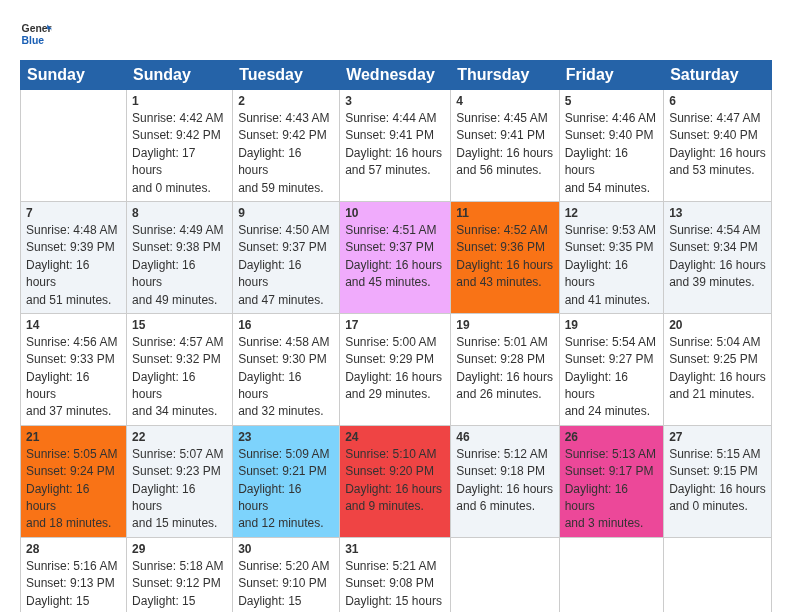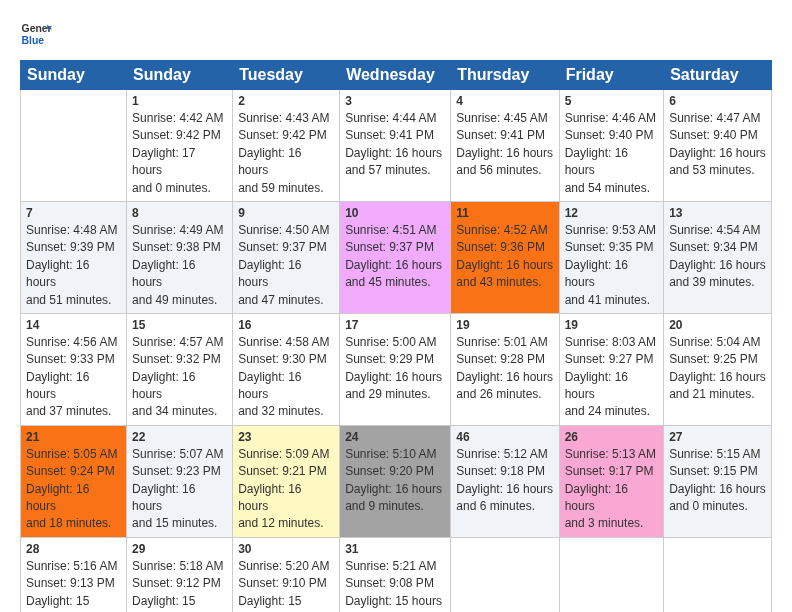--- a/index.html
+++ b/index.html
@@ -243,21 +243,21 @@
           </td>
           <td>
             <span class="day-number">19</span>
             <div class="day-info" style="white-space: pre-line;">Sunrise: 5:01 AM
 Sunset: 9:28 PM
 Daylight: 16 hours
 and 26 minutes.</div>
           </td>
           <td>
             <span class="day-number">19</span>
-            <div class="day-info" style="white-space: pre-line;">Sunrise: 8:03 AM
+            <div class="day-info" style="white-space: pre-line;">Sunrise: 5:54 AM
 Sunset: 9:27 PM
 Daylight: 16 hours
 and 24 minutes.</div>
           </td>
           <td>
             <span class="day-number">20</span>
             <div class="day-info" style="white-space: pre-line;">Sunrise: 5:04 AM
 Sunset: 9:25 PM
 Daylight: 16 hours
 and 21 minutes.</div>
@@ -271,42 +271,42 @@
 Daylight: 16 hours
 and 18 minutes.</div>
           </td>
           <td style="background-color: rgb(240, 244, 248);">
             <span class="day-number">22</span>
             <div class="day-info" style="white-space: pre-line;">Sunrise: 5:07 AM
 Sunset: 9:23 PM
 Daylight: 16 hours
 and 15 minutes.</div>
           </td>
-          <td style="background-color: #fef9c3;">
+          <td style="background-color: #7dd3fc;">
             <span class="day-number">23</span>
             <div class="day-info" style="white-space: pre-line;">Sunrise: 5:09 AM
 Sunset: 9:21 PM
 Daylight: 16 hours
 and 12 minutes.</div>
           </td>
-          <td style="background-color: #a3a3a3;">
+          <td style="background-color: #ef4444;">
             <span class="day-number">24</span>
             <div class="day-info" style="white-space: pre-line;">Sunrise: 5:10 AM
 Sunset: 9:20 PM
 Daylight: 16 hours
 and 9 minutes.</div>
           </td>
           <td style="background-color: rgb(240, 244, 248);">
             <span class="day-number">46</span>
             <div class="day-info" style="white-space: pre-line;">Sunrise: 5:12 AM
 Sunset: 9:18 PM
 Daylight: 16 hours
 and 6 minutes.</div>
           </td>
-          <td style="background-color: #f9a8d4;">
+          <td style="background-color: #ec4899;">
             <span class="day-number">26</span>
             <div class="day-info" style="white-space: pre-line;">Sunrise: 5:13 AM
 Sunset: 9:17 PM
 Daylight: 16 hours
 and 3 minutes.</div>
           </td>
           <td style="background-color: rgb(240, 244, 248);">
             <span class="day-number">27</span>
             <div class="day-info" style="white-space: pre-line;">Sunrise: 5:15 AM
 Sunset: 9:15 PM

